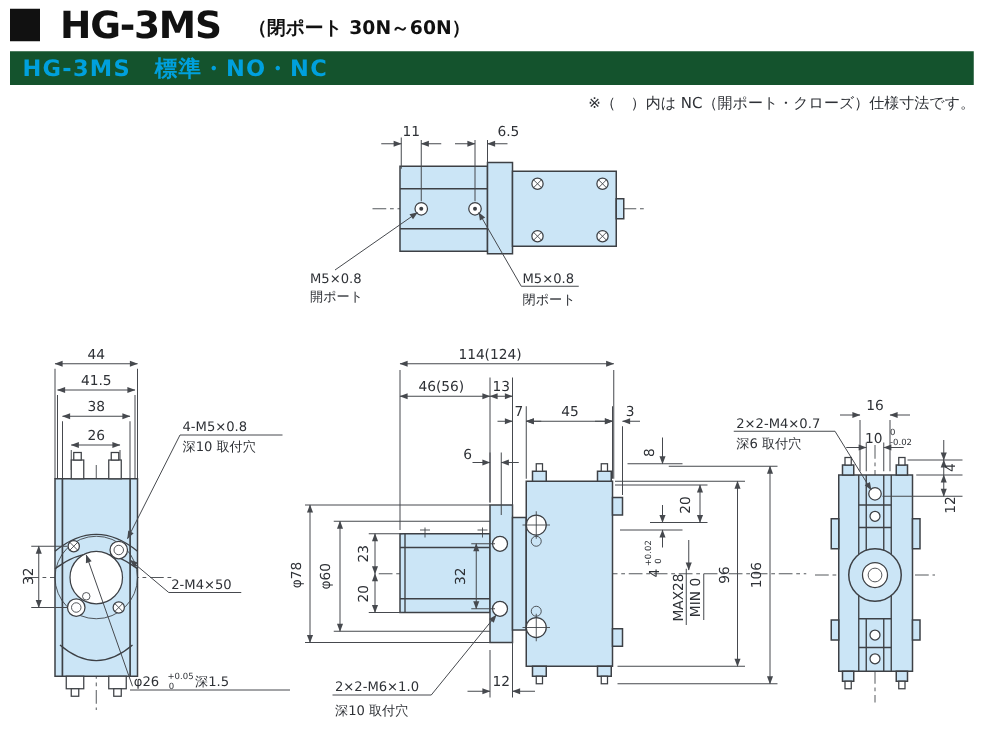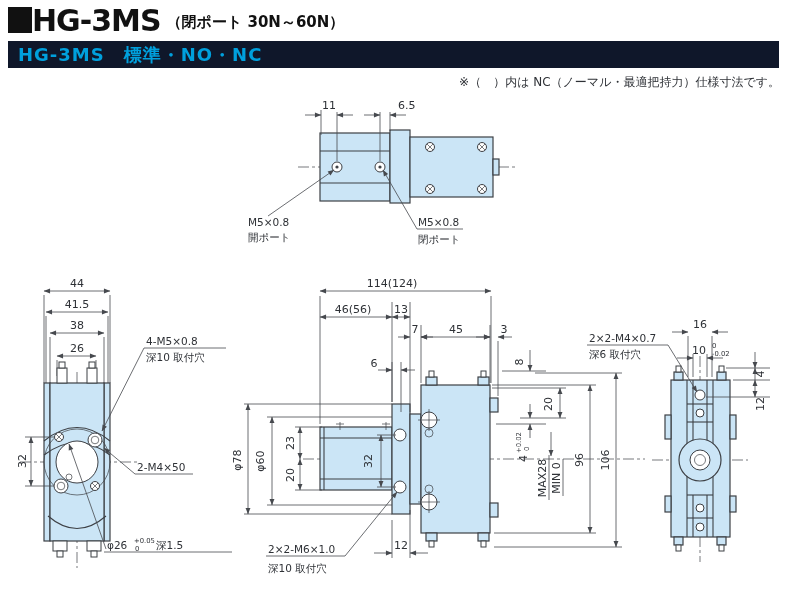--- a/index.html
+++ b/index.html
@@ -1,18 +1,18 @@
 <!DOCTYPE html>
 <html><head>
 <meta charset="utf-8">
 <style>
   * { margin:0; padding:0; box-sizing:border-box; }
   body { font-family:"DejaVu Sans", sans-serif; background:#fff; }
   .page { position:relative; width:787px; height:593px; background:#ffffff; overflow:hidden; }
-  .title-row { position:absolute; left:8px; top:6px; display:flex; align-items:flex-end; gap:0; }
+  .title-row { position:absolute; left:8px; top:6px; display:flex; align-items:flex-end; gap:16px; }
   .title-square { width:24px; height:26px; background:#111; margin-bottom:3px; }
   .title-model { font-size:30px; font-weight:bold; color:#111; letter-spacing:-1px; line-height:1; }
   .title-sub { font-size:15px; font-weight:bold; color:#111; margin-bottom:4px; margin-left:6px; }
   .variant-bar { position:absolute; left:8px; top:41px; width:771px; height:27px;
                  display:flex; align-items:center; padding-left:10px; }
   .variant-text { font-size:18px; font-weight:bold; letter-spacing:1px; }
   .note { position:absolute; right:7px; top:74px; font-size:12px; color:#2e3136; }
   svg text { fill:#2e3136; font-size:11px; font-family:"DejaVu Sans", sans-serif; }
   svg .sm  { font-size:10.5px; }
   svg .tol { font-size:6.8px; }
@@ -27,25 +27,25 @@
 <body>
 
 <div class="page">
 
   <div class="title-row">
     <span class="title-square"></span>
     <span class="title-model">HG-3MS</span>
     <span class="title-sub">（閉ポート 30N～60N）</span>
   </div>
 
-  <div class="variant-bar" style="background:#0f172a;">
+  <div class="variant-bar" style="background:#14532d;">
     <span class="variant-text" style="color:#00a0dd;">HG-3MS　標準・NO・NC</span>
   </div>
 
-  <div class="note">※（　）内は NC（ノーマル・最適把持力）仕様寸法です。</div>
+  <div class="note">※（　）内は NC（開ポート・クローズ）仕様寸法です。</div>
 
   <svg style="position:absolute;left:0;top:0;" width="787" height="593" viewBox="0 0 787 593" xmlns="http://www.w3.org/2000/svg">
     <defs>
       <marker id="ar" viewBox="0 0 10 10" refX="9.5" refY="5" markerWidth="10" markerHeight="8" orient="auto">
         <path d="M0,1.2 L10,5 L0,8.8 z" fill="#46494e"></path>
       </marker>
       <marker id="ars" viewBox="0 0 10 10" refX="0.5" refY="5" markerWidth="10" markerHeight="8" orient="auto">
         <path d="M10,1.2 L0,5 L10,8.8 z" fill="#46494e"></path>
       </marker>
       <g id="boltx">

